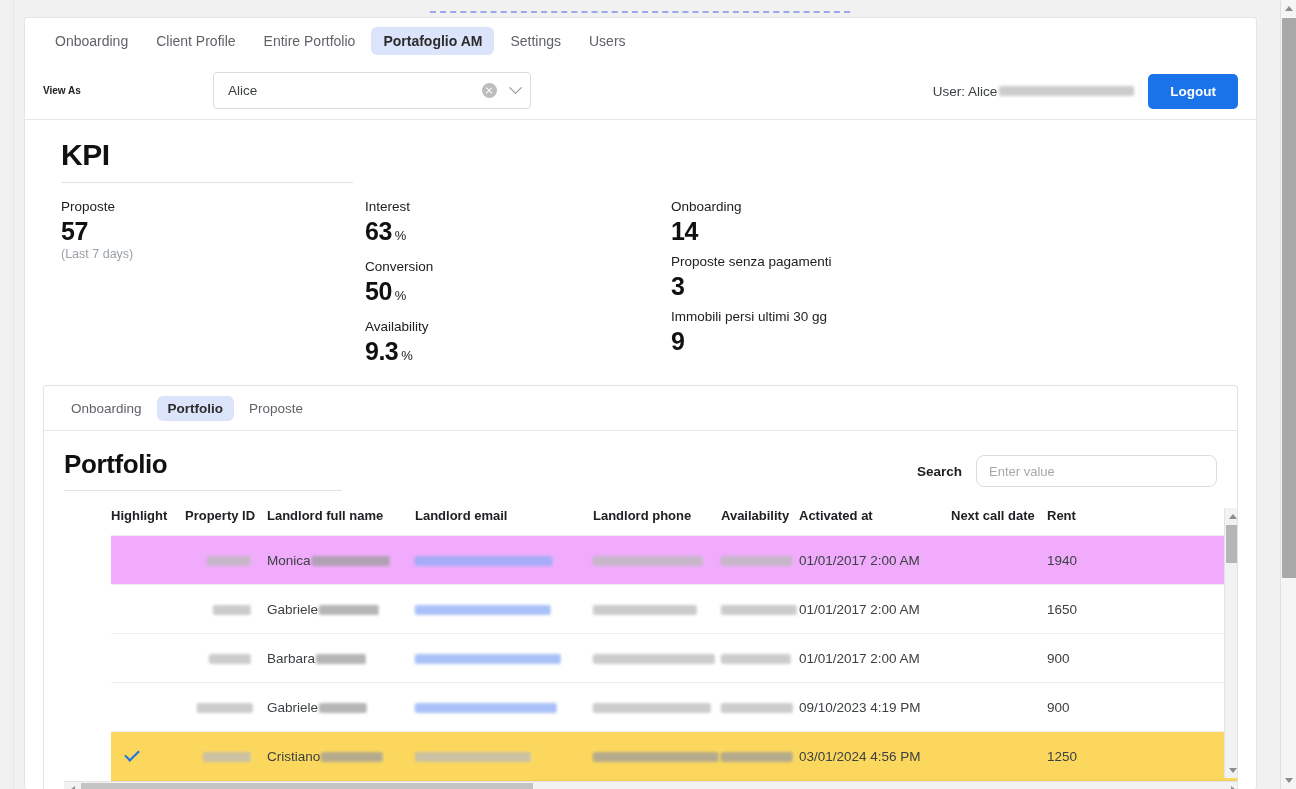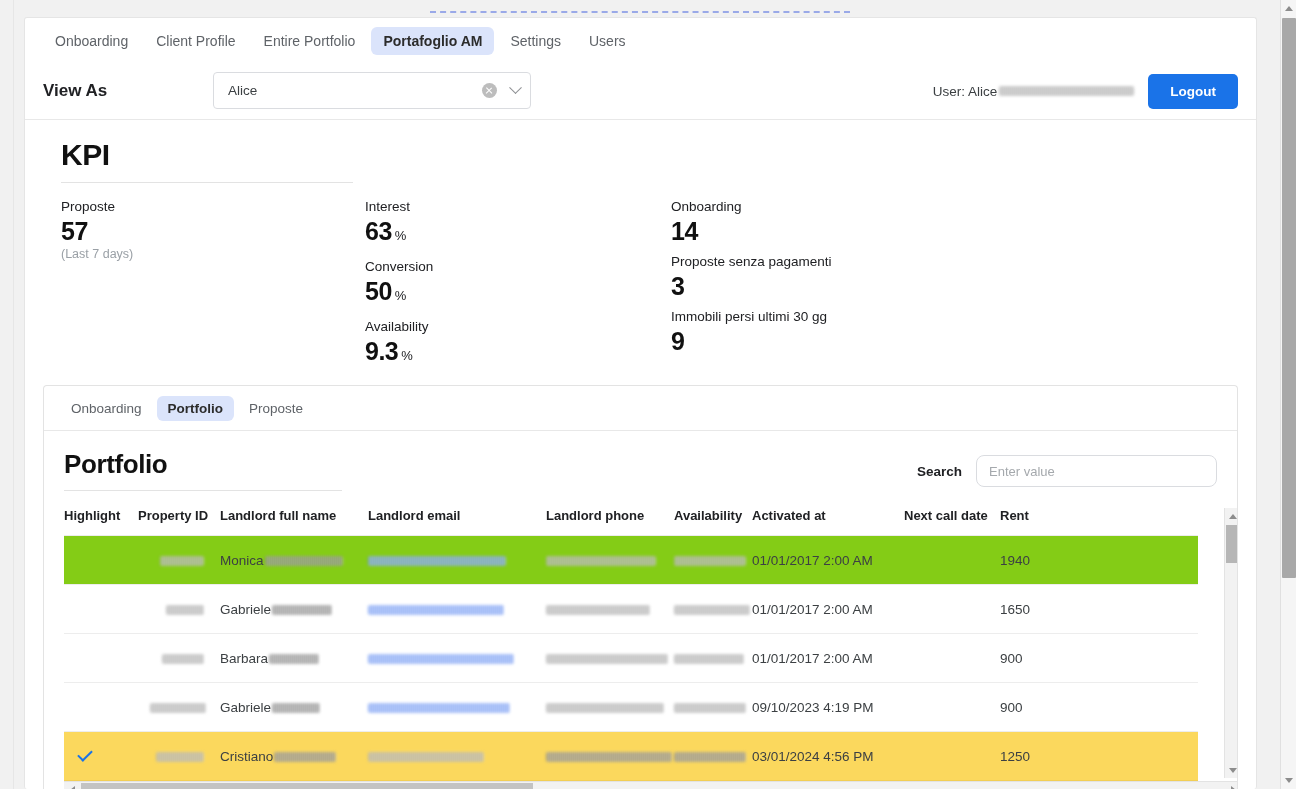--- a/index.html
+++ b/index.html
@@ -84,21 +84,21 @@
   }
 
   
   .viewas-bar {
     position: relative;
     display: flex; align-items: center;
     padding: 0 18px; height: 58px;
     border-bottom: 1px solid #e8e8e8;
   }
   .viewas-label {
-    font-size: 17px; font-weight: bold; color: #202124;
+    font-size: 10px; font-weight: bold; color: #202124;
     width: 170px;
   }
   .select-box {
     position: relative;
     width: 318px; height: 37px;
     border: 1px solid #dadce0; border-radius: 4px;
     background: #fff;
     display: flex; align-items: center;
     padding: 0 10px 0 14px;
     cursor: pointer;
@@ -214,36 +214,36 @@
     outline: none; background: #fff;
   }
   .search-input::placeholder { color: #a5a9ad; }
 
   
   .grid-outer { margin-top: 17px; position: relative; }
   .grid-scrollarea {
     position: relative; width: 1177px;
   }
   .grid-viewport {
-    width: 1159px; overflow: hidden;
+    width: 1159px; overflow: hidden; margin-left: 47px;
   }
   table.grid { border-collapse: collapse; width: 1134px; table-layout: fixed; }
   table.grid th {
     font-size: 13px; font-weight: bold; color: #202124;
     text-align: left; padding: 0 0 12px 0;
     border-bottom: 1px solid #ececec;
     white-space: nowrap;
   }
   table.grid td {
     font-size: 13.5px; color: #3c4043;
     height: 49px; padding: 0;
     border-bottom: 1px solid #ededed;
     vertical-align: middle; white-space: nowrap;
   }
-  tr.row-selected td { background: #84cc16; }
+  tr.row-selected td { background: #f0abfc; }
   tr.row-highlight td { background: #fbd85d; border-bottom-color: #f2ce55; }
 
   .col-highlight { width: 74px; }
   .col-propid    { width: 82px; }
   .col-name      { width: 148px; }
   .col-email     { width: 178px; }
   .col-phone     { width: 128px; }
   .col-avail     { width: 78px; }
   .col-activated { width: 152px; }
   .col-nextcall  { width: 96px; }

